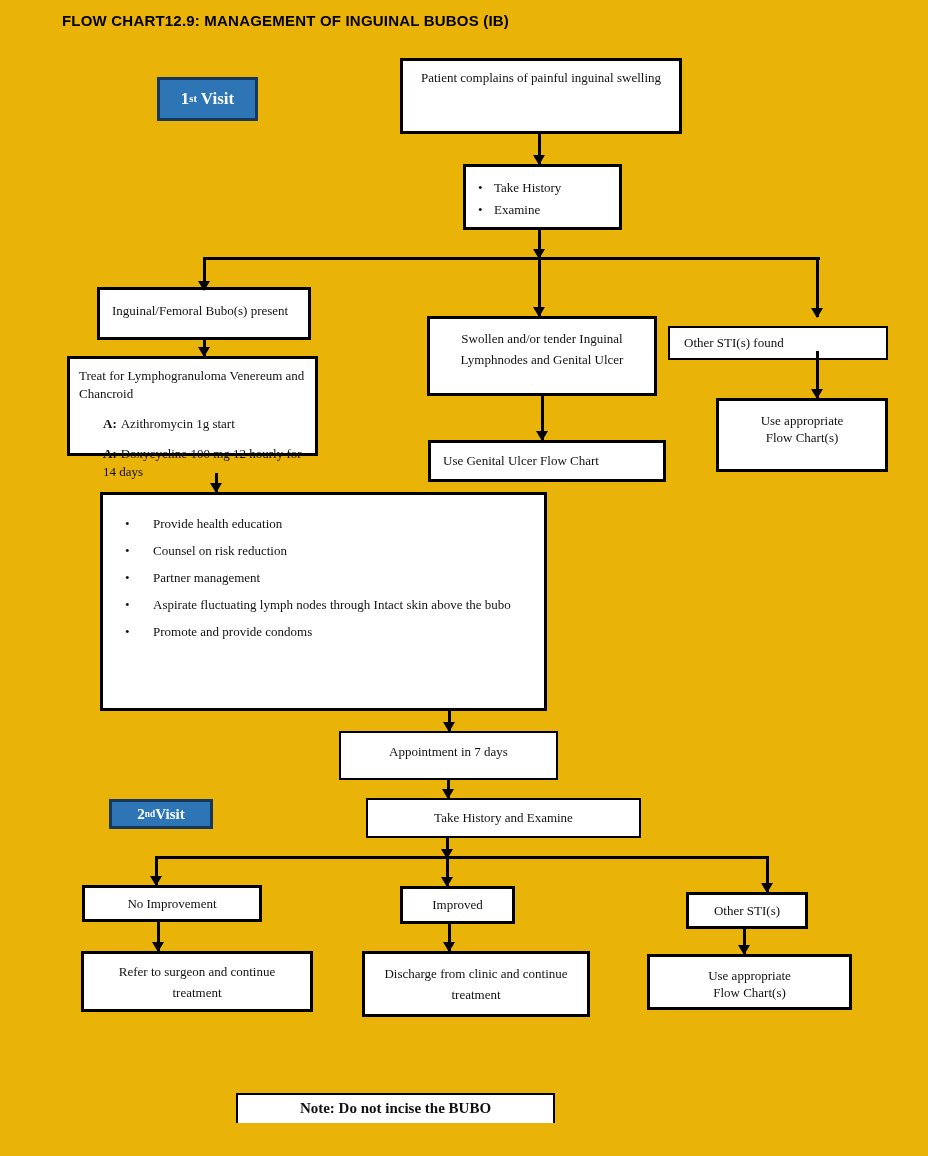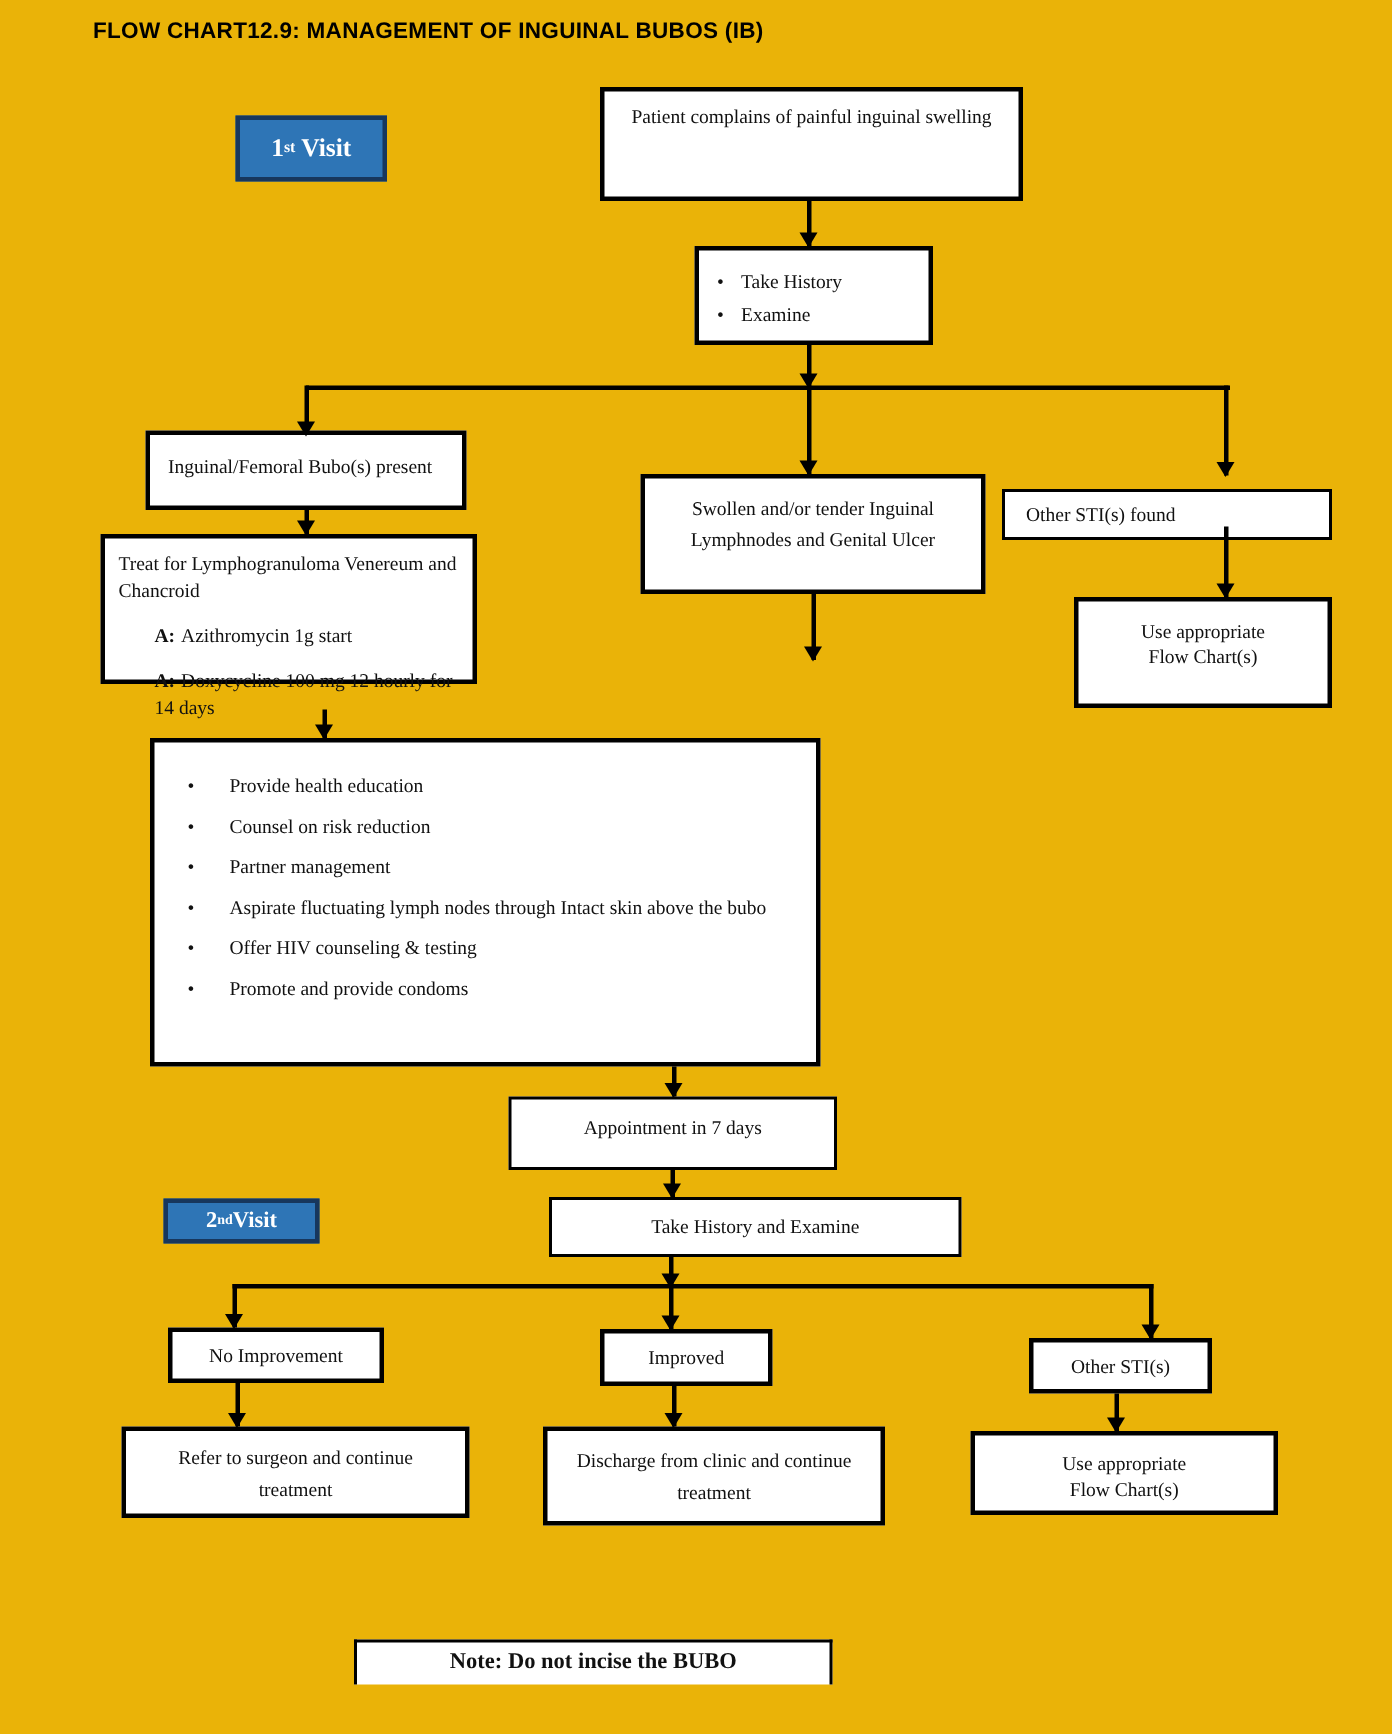--- a/index.html
+++ b/index.html
@@ -72,46 +72,48 @@
   <div class="box" style="left:67px;top:356px;width:251px;height:100px;padding:8px 6px 0 9px;">
     <div>Treat for Lymphogranuloma Venereum and Chancroid</div>
     <div class="opt">
       <span class="pfx">A:</span><span class="txt">Azithromycin 1g start</span>
     </div>
     <div class="opt">
       <span class="pfx">A:</span><span class="txt">Doxycycline 100 mg 12 hourly for 14 days</span>
     </div>
   </div>
 
+  <div class="box" style="left:428px;top:440px;width:238px;height:42px;display:flex;align-items:center;padding-left:12px;">
+    <span>Use Genital Ulcer Flow Chart</span>
+  </div>
 
   <div class="box wrap2" style="left:716px;top:398px;width:172px;height:74px;padding-top:11px;text-align:center;">
     <div>Use appropriate</div>
     <div>Flow Chart(s)</div>
   </div>
 
   <div class="box" style="left:100px;top:492px;width:447px;height:219px;padding:20px 20px 0 18px;">
     <ul class="plain edu">
       <li>Provide health education</li>
       <li>Counsel on risk reduction</li>
       <li>Partner management</li>
       <li>Aspirate fluctuating lymph nodes through Intact skin above the bubo</li>
-      <li>Offer HIV counseling &amp; testing</li>
       <li>Promote and provide condoms</li>
     </ul>
   </div>
 
   <div class="box thin" style="left:339px;top:731px;width:219px;height:49px;padding-top:10px;text-align:center;">
     <span>Appointment in 7 days</span>
   </div>
 
   <div class="box thin center" style="left:333px;top:798px;width:275px;height:40px;margin-left:33px;">
     <span>Take History and Examine</span>
   </div>
 
-  <div class="box center" style="left:112px;top:885px;width:144px;height:37px;">
+  <div class="box center" style="left:82px;top:885px;width:180px;height:37px;">
     <span>No Improvement</span>
   </div>
 
   <div class="box center" style="left:400px;top:886px;width:115px;height:38px;">
     <span>Improved</span>
   </div>
 
   <div class="box center" style="left:686px;top:892px;width:122px;height:37px;">
     <span>Other STI(s)</span>
   </div>

